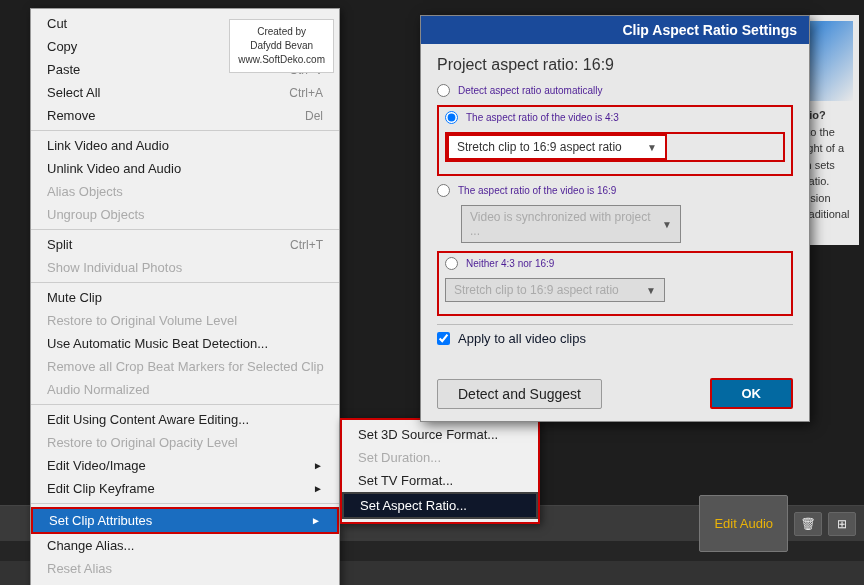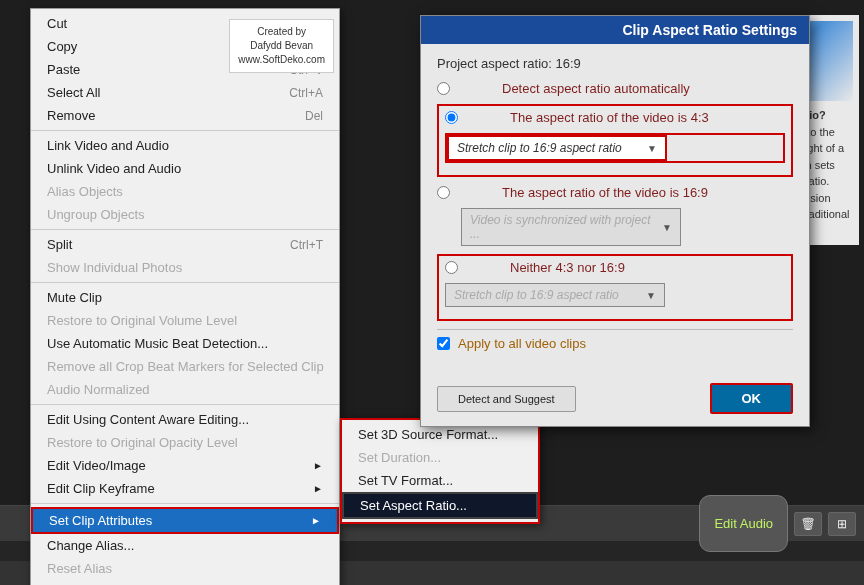--- a/index.html
+++ b/index.html
@@ -161,41 +161,40 @@
       justify-content: flex-end;
     }
 
     .dialog-body {
       padding: 12px 16px;
       background: #e8e8e8;
     }
 
     .project-ratio-label {
       color: #333;
-      font-size: 13px;
+      font-size: 16px;
       margin-bottom: 10px;
     }
 
     .radio-option {
       display: flex;
       align-items: center;
       margin-bottom: 8px;
       gap: 8px;
     }
 
     .radio-option input[type="radio"] {
       margin: 0;
       cursor: pointer;
     }
 
     .radio-option label {
-      color: #7f1d1d;
-      font-size: 13px;
-      cursor: pointer;
-      margin-left: 44px;
+      color: #4c1d95;
+      font-size: 10px;
+      cursor: pointer;
     }
 
     .radio-option.selected label {
       font-weight: 500;
     }
 
     
     .dropdown-row {
       display: flex;
       align-items: center;
@@ -208,21 +207,20 @@
       border: 1px solid #888;
       padding: 4px 8px;
       font-size: 12px;
       color: #333;
       width: 220px;
       cursor: pointer;
       display: flex;
       align-items: center;
       justify-content: space-between;
       position: relative;
-      font-style: italic;
     }
 
     .dropdown-select.highlighted {
       border: 2px solid #c00;
     }
 
     .dropdown-select-inner {
       display: flex;
       align-items: center;
       justify-content: space-between;
@@ -252,38 +250,38 @@
       align-items: center;
       gap: 8px;
       margin-bottom: 12px;
     }
 
     .checkbox-row input[type="checkbox"] {
       cursor: pointer;
     }
 
     .checkbox-row label {
-      color: #a16207;
+      color: #0f172a;
       font-size: 13px;
     }
 
     
     .dialog-footer {
       display: flex;
       justify-content: space-between;
       align-items: center;
       padding: 8px 16px 12px;
       gap: 10px;
     }
 
     .btn-detect {
       background: #e0e0e0;
       border: 1px solid #999;
       padding: 6px 20px;
-      font-size: 11px;
+      font-size: 14px;
       cursor: pointer;
       border-radius: 2px;
       color: #222;
     }
 
     .btn-ok {
       background: #0369a1;
       border: 1px solid #0a3080;
       padding: 6px 30px;
       font-size: 13px;
@@ -331,25 +329,25 @@
       margin: 6px 0;
     }
 
     
     .edit-audio-btn {
       position: absolute;
       bottom: 55px;
       right: 140px;
       background: #555;
       border: 1px solid #777;
-      color: #bef264;
+      color: #eab308;
       padding: 20px 14px;
       font-size: 13px;
       cursor: pointer;
-      border-radius: 11px;
+      border-radius: 2px;
     }
 
     
     .tl-icon-btn {
       background: #555;
       border: 1px solid #666;
       color: #eee;
       width: 28px;
       height: 24px;
       font-size: 12px;

